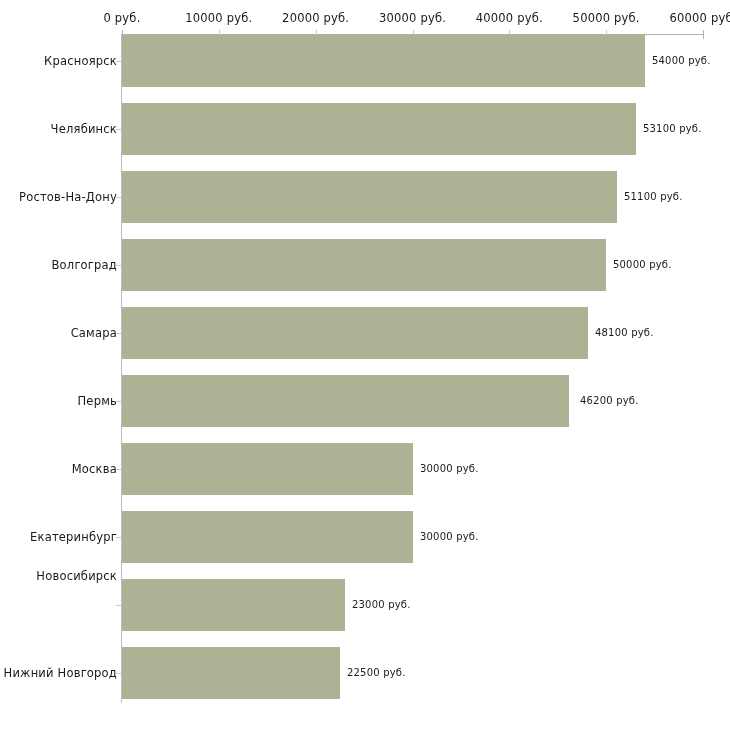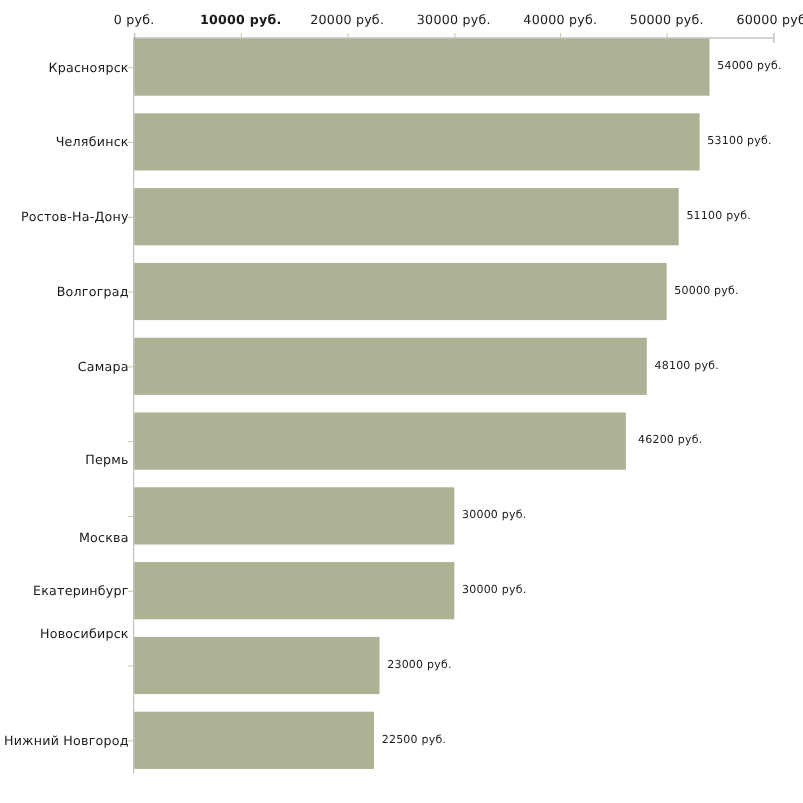--- a/index.html
+++ b/index.html
@@ -128,42 +128,42 @@
 
     <div id="ticks-layer">
         <div class="tick" style="left: 218.833px;"></div>
         <div class="tick" style="left: 315.667px;"></div>
         <div class="tick" style="left: 412.5px;"></div>
         <div class="tick" style="left: 509.333px;"></div>
         <div class="tick" style="left: 606.167px;"></div>
       </div>
     <div id="ticklabels-layer">
         <div class="tick-label" style="left: 122px;">0 руб.</div>
-        <div class="tick-label" style="left: 218.833px; font-weight: bold;">10000 руб.</div>
+        <div class="tick-label" style="left: 218.833px;">10000 руб.</div>
         <div class="tick-label" style="left: 315.667px;">20000 руб.</div>
         <div class="tick-label" style="left: 412.5px;">30000 руб.</div>
         <div class="tick-label" style="left: 509.333px;">40000 руб.</div>
         <div class="tick-label" style="left: 606.167px;">50000 руб.</div>
         <div class="tick-label" style="left: 703px;">60000 руб.</div>
       </div>
     <div id="categories-layer">
         <div class="y-tick" style="top: 61px;"></div>
         <div class="cat-label" style="top: 61px;">Красноярск</div>
         <div class="y-tick" style="top: 129px;"></div>
         <div class="cat-label" style="top: 129px;">Челябинск</div>
         <div class="y-tick" style="top: 197px;"></div>
         <div class="cat-label" style="top: 197px;">Ростов-На-Дону</div>
         <div class="y-tick" style="top: 265px;"></div>
         <div class="cat-label" style="top: 265px;">Волгоград</div>
         <div class="y-tick" style="top: 333px;"></div>
         <div class="cat-label" style="top: 333px;">Самара</div>
         <div class="y-tick" style="top: 401px;"></div>
-        <div class="cat-label" style="top: 418px;">Пермь</div>
+        <div class="cat-label" style="top: 401px;">Пермь</div>
         <div class="y-tick" style="top: 469px;"></div>
-        <div class="cat-label" style="top: 469px; margin-top: 20px;">Москва</div>
+        <div class="cat-label" style="top: 469px;">Москва</div>
         <div class="y-tick" style="top: 537px;"></div>
         <div class="cat-label" style="top: 537px;">Екатеринбург</div>
         <div class="y-tick" style="top: 605px;"></div>
         <div class="cat-label" style="top: 576px;">Новосибирск</div>
         <div class="y-tick" style="top: 673px;"></div>
         <div class="cat-label" style="top: 673px;">Нижний Новгород</div>
       </div>
     <div id="bars-layer">
         <div class="bar" title="Красноярск — 54000 руб." style="top: 35px; height: 52px; width: 523px; background: rgb(172, 178, 148);"></div>
         <div class="bar-value" style="top: 61px; left: 652px;">54000 руб.</div>

